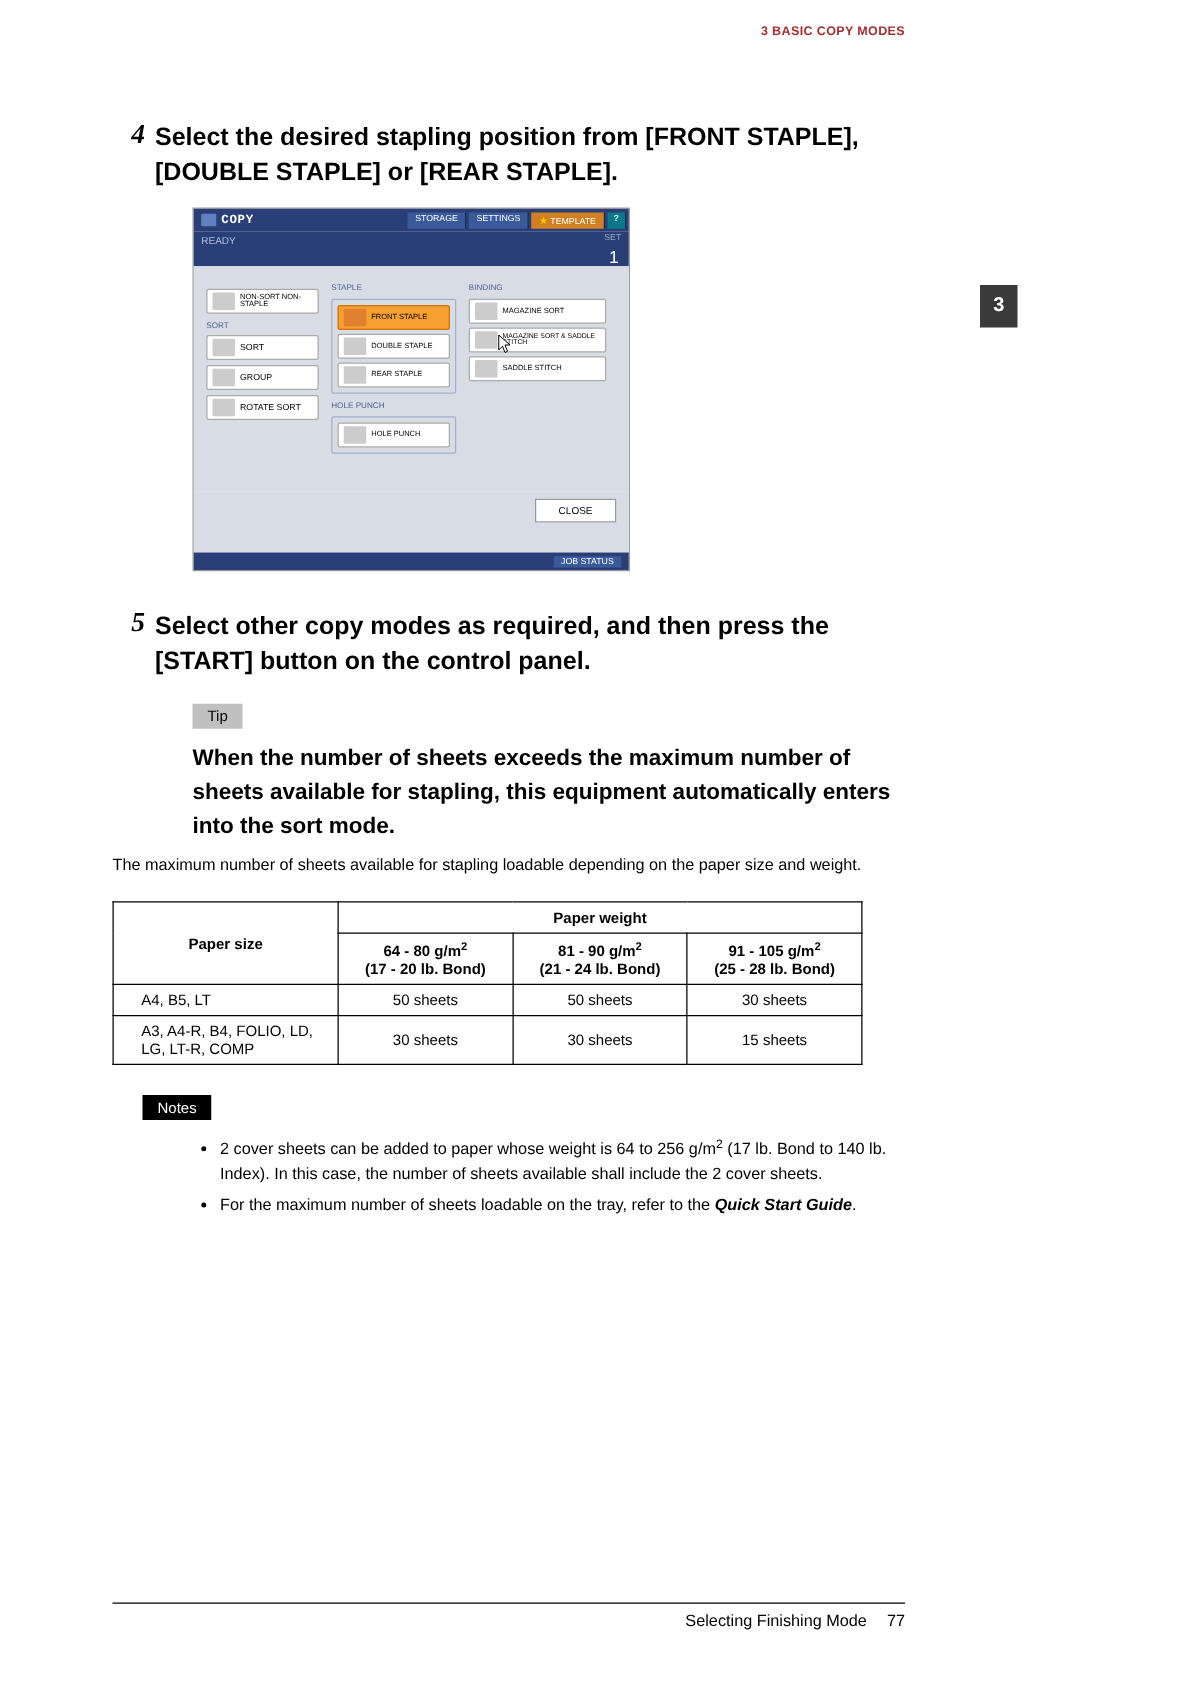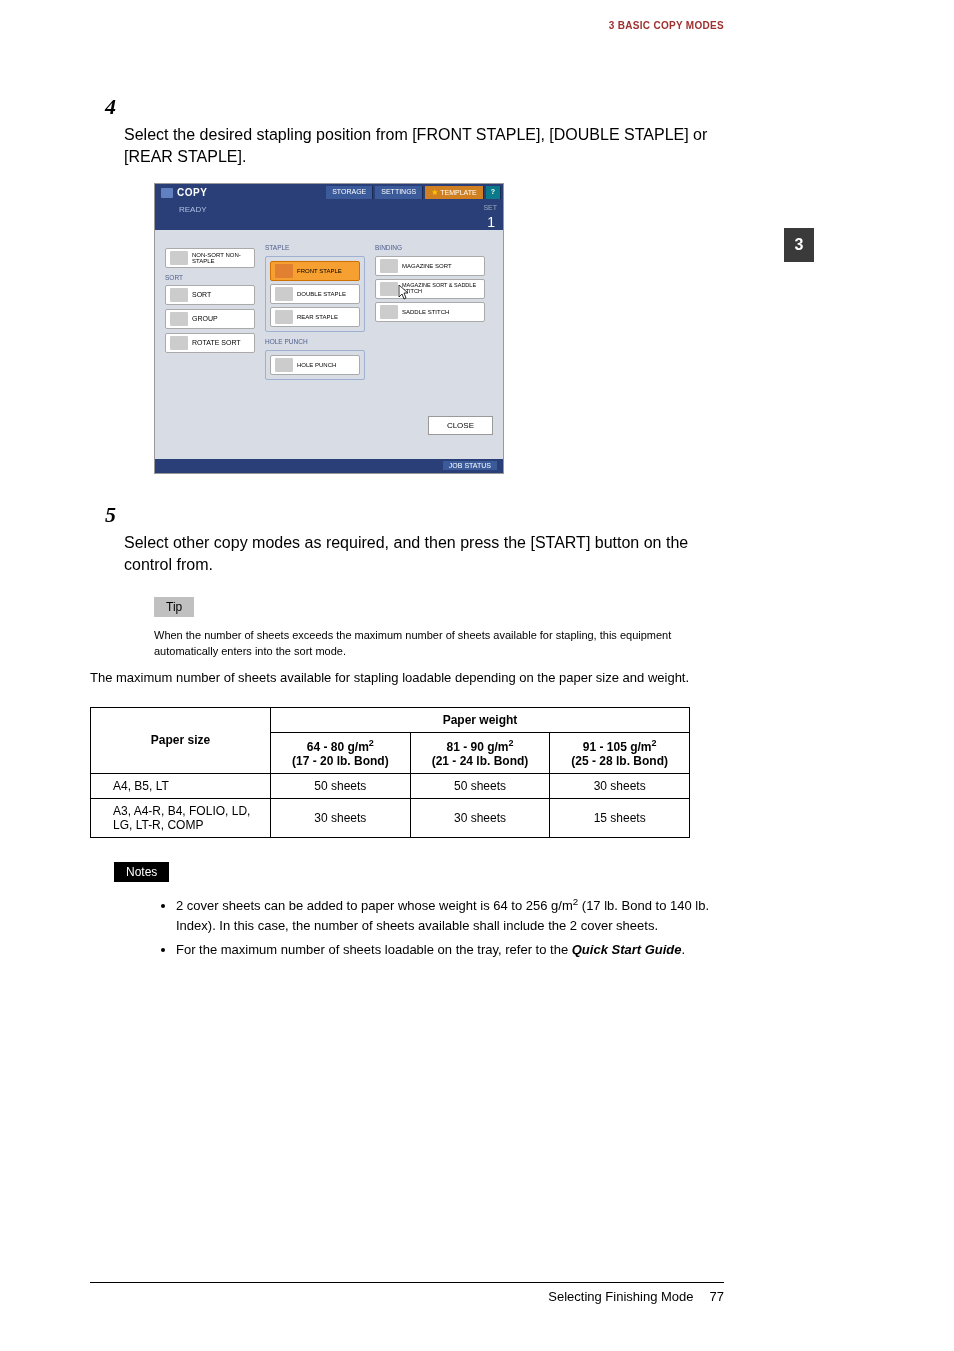--- a/index.html
+++ b/index.html
@@ -3,49 +3,49 @@
 <meta charset="utf-8">
 <style>
   * { box-sizing: border-box; margin: 0; padding: 0; }
   body { font-family: Arial, Helvetica, sans-serif; font-size: 13px; color: #000; background: #fff; }
   .page { width: 814px; height: 1351px; position: relative; padding: 0 90px 0 90px; }
   .header-bar { position: absolute; top: 20px; right: 90px; font-size: 10px; font-weight: bold; color: #a03030; letter-spacing: 0.3px; }
   .side-tab { position: absolute; right: 0; top: 228px; width: 30px; height: 34px; background: #3a3a3a; color: #fff; display: flex; align-items: center; justify-content: center; font-weight: bold; font-size: 16px; }
   .content { padding-top: 96px; }
   .step { display: flex; margin-bottom: 14px; }
   .step-num { width: 34px; flex-shrink: 0; text-align: right; padding-right: 8px; font-family: "Times New Roman", serif; font-size: 22px; font-weight: bold; font-style: italic; line-height: 1; }
-  .step-text { flex: 1; font-weight: normal; font-size: 16px; line-height: 1.4; margin-top: 28px; }
+  .step-text { flex: 1; font-weight: bold; font-size: 20px; line-height: 1.4; }
 
   .screenshot { margin: 10px 0 30px 64px; width: 350px; border: 1px solid #999; }
   .ss-top { background: #2a3f78; color: #fff; display: flex; align-items: center; height: 18px; font-size: 8px; }
-  .ss-top .copy { padding: 0 6px; display: flex; align-items: center; gap: 4px; font-weight: bold; font-size: 10px; letter-spacing: 0.5px; }
+  .ss-top .copy { padding: 0 6px; display: flex; align-items: center; gap: 4px; font-weight: bold; font-size: 10px; letter-spacing: 0.5px; font-family: Liberation Mono, monospace; }
   .ss-top-right { margin-left: auto; display: flex; gap: 2px; padding-right: 2px; }
   .ss-btn { background: #3a5a9a; color: #fff; padding: 2px 6px; font-size: 7px; border-right: 1px solid #1a2a50; }
   .ss-btn.template { background: #d08020; }
   .ss-btn.help { background: #0a7a8a; font-weight: bold; padding: 2px 5px; }
-  .ss-sub { background: #2a3f78; color: #b0c0e0; height: 28px; display: flex; align-items: flex-start; padding: 3px 24px; font-size: 8px; position: relative; text-align: right; }
+  .ss-sub { background: #2a3f78; color: #b0c0e0; height: 28px; display: flex; align-items: flex-start; padding: 3px 6px; font-size: 8px; position: relative; text-align: right; }
   .ss-set { position: absolute; right: 6px; top: 2px; font-size: 7px; color: #9ab; }
   .ss-one { position: absolute; right: 8px; top: 12px; font-size: 14px; color: #fff; }
   .ss-body { background: #d8dce4; padding: 18px 10px 12px 10px; min-height: 180px; display: flex; gap: 10px; position: relative; }
   .ss-col { display: flex; flex-direction: column; gap: 4px; font-size: 7px; }
   .ss-item { background: #fff; border: 1px solid #aaa; border-radius: 2px; padding: 2px 4px; display: flex; align-items: center; gap: 4px; height: 20px; width: 90px; }
   .ss-item .ico { width: 18px; height: 14px; background: #ccc; border-radius: 1px; flex-shrink: 0; }
   .ss-item.selected { background: #f5a030; border-color: #d07000; }
   .ss-group { position: relative; padding-top: 8px; margin-bottom: 6px; }
   .ss-group::before { content: attr(data-label); position: absolute; top: -4px; left: 0; font-size: 6.5px; color: #506090; }
   .ss-group-box { border: 1px solid #a0b0d0; border-radius: 2px; padding: 4px 4px 4px 4px; }
   .ss-cursor { position: absolute; width: 14px; height: 16px; }
   .ss-footer { background: #d8dce4; padding: 6px 10px 24px 10px; display: flex; justify-content: flex-end; border-top: none; }
   .ss-close { background: #fff; border: 1px solid #999; padding: 4px 18px; font-size: 8px; }
   .ss-status { background: #2a3f78; color: #fff; height: 14px; display: flex; justify-content: flex-end; align-items: center; padding: 0 6px; font-size: 7px; }
   .ss-status span { background: #3a5a9a; padding: 1px 6px; }
 
   .tip-box { margin: 20px 0 10px 64px; }
   .tip-label { display: inline-block; background: #c0c0c0; color: #000; padding: 3px 12px; font-size: 12px; margin-bottom: 10px; }
-  .tip-text { font-size: 11px; line-height: 1.5; }
+  .tip-text { font-size: 18px; line-height: 1.5; font-weight: bold; }
 
   .section-head { margin: 54px 0 12px 0; display: flex; align-items: center; gap: 8px; }
   .section-glyph { width: 14px; height: 14px; border: 2px solid #000; display: inline-block; }
   .section-title { font-size: 18px; font-weight: bold; }
   .section-intro { font-size: 13px; margin-bottom: 22px; }
 
   table.data { border-collapse: collapse; width: 600px; margin: 0 0 24px 0; }
   table.data th, table.data td { border: 1px solid #000; padding: 5px 8px; font-size: 12px; text-align: center; vertical-align: middle; }
   table.data th { font-weight: bold; }
   table.data td.left { text-align: left; padding-left: 22px; }
@@ -175,21 +175,21 @@
         <div class="ss-close">CLOSE</div>
       </div>
       <div class="ss-status">
         <span>JOB STATUS</span>
       </div>
     </div>
 
     
     <div class="step">
       <div class="step-num">5</div>
-      <div class="step-text">Select other copy modes as required, and then press the [START] button on the control from.</div>
+      <div class="step-text">Select other copy modes as required, and then press the [START] button on the control panel.</div>
     </div>
 
     
     <div class="tip-box">
       <div class="tip-label">Tip</div>
       <div class="tip-text">When the number of sheets exceeds the maximum number of sheets available for stapling, this equipment automatically enters into the sort mode.</div>
     </div>
 
     
     <div class="section-intro">The maximum number of sheets available for stapling loadable depending on the paper size and weight.</div>

